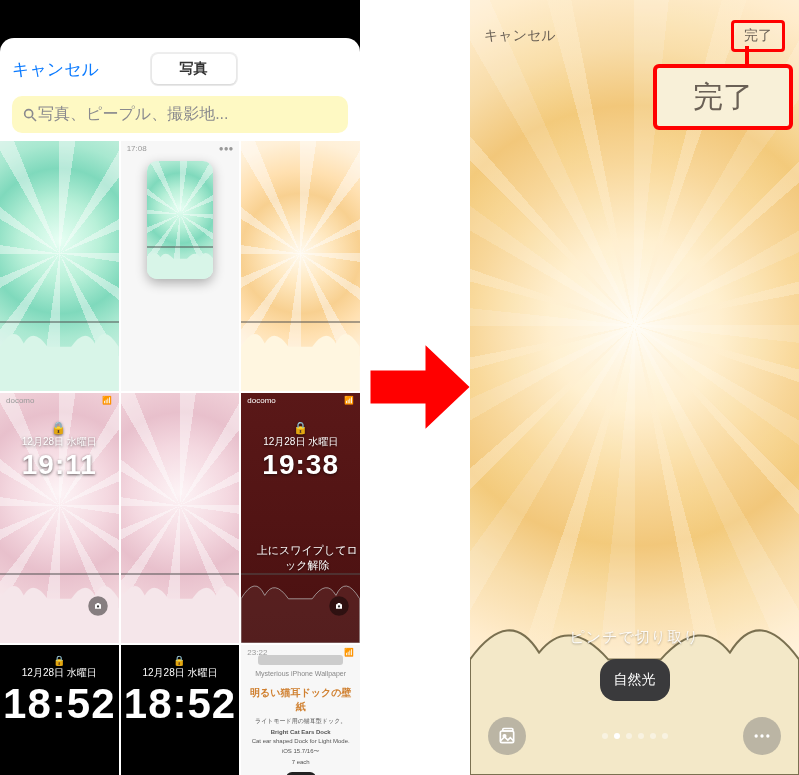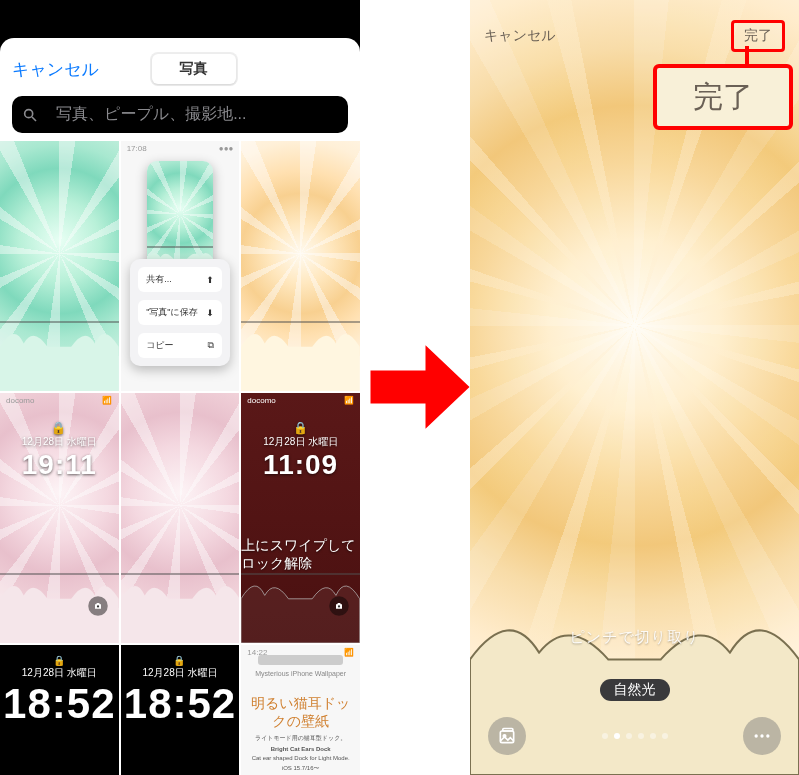--- a/index.html
+++ b/index.html
@@ -38,22 +38,22 @@
     display:flex; gap:0;
     background:#eee; border-radius:8px; padding:2px;
     margin-left:auto; margin-right:auto;
   }
   .seg-item {
     font-size:14px; padding:6px 28px; border-radius:6px; color:#333;
   }
   .seg-item.active { background:#fff; font-weight:600; box-shadow:0 1px 2px rgba(0,0,0,.1);}
   .search-bar {
     margin: 0 12px 8px 12px;
-    background:#000000; border-radius:10px;
-    display:flex; align-items:center; padding:8px 10px; gap:18px;
+    background:#fef9c3; border-radius:10px;
+    display:flex; align-items:center; padding:8px 10px; gap:0;
     color:#8a8a8e; font-size:16px;
   }
   .search-icon { width:16px; height:16px; }
   .photo-grid {
     flex:1; display:grid;
     grid-template-columns: repeat(3, 1fr);
     grid-auto-rows: 250px;
     gap:2px;
   }
   .thumb { position:relative; overflow:hidden; }
@@ -110,21 +110,21 @@
     background:#fff; border-radius:6px; padding:6px 8px;}
   .mini-prev {
     position:absolute; left:22%; right:22%; top:8%; bottom:45%;
     border-radius:10px; overflow:hidden; box-shadow:0 4px 12px rgba(0,0,0,.3);
   }
   .page-thumb {
     position:absolute; inset:0; padding:8px 6px;
     display:flex; flex-direction:column; gap:3px; font-size:6px; color:#555;
     align-items:center; text-align:center;
   }
-  .page-thumb .ttl { color:#d08030; font-size:14px; font-weight:400; margin-top:15px;}
+  .page-thumb .ttl { color:#d08030; font-size:10px; font-weight:700; margin-top:6px;}
   .page-thumb .bar { width:80%; height:16px; background:#e8dcc8; border-radius:3px; margin-top:2px;}
 
   
   .big-arrow {
     position:absolute;
     left: 365px; top: 332px;
     width: 110px; height: 110px;
   }
 
   
@@ -183,21 +183,21 @@
     position:absolute; left:0; right:0; top:628px;
     text-align:center; font-size:15px;
     color:rgba(255,255,255,.9);
     text-shadow:0 1px 2px rgba(0,0,0,.3);
     letter-spacing:1px;
   }
   .filter-chip {
     position:absolute; left:50%; transform:translateX(-50%);
     bottom:74px;
     background:#3a3a3c; color:#fff; font-size:14px;
-    padding:2px 14px; border-radius:16px;
+    padding:12px 14px; border-radius:16px;
   }
   .editor-bottom {
     position:absolute; left:18px; right:18px; bottom:20px;
     display:flex; align-items:center; justify-content:space-between;
   }
   .circ-btn {
     width:38px; height:38px; border-radius:50%;
     background:rgba(120,120,120,.45);
     display:flex; align-items:center; justify-content:center;
   }
@@ -205,22 +205,22 @@
   .dot { width:6px; height:6px; border-radius:50%; background:rgba(255,255,255,.45); }
   .dot.on { background:#fff; }
   .camera-badge {
     position:absolute; right:10px; bottom:76px;
     width:26px;height:26px;border-radius:50%;
     background:rgba(0,0,0,.45);
     display:flex;align-items:center;justify-content:center;
   }
   .thumb .camera-badge { bottom:24px; right:8px; transform:scale(.75); }
   .swipe-note {
-    position:absolute; left:0; right:0; bottom:28%;
-    font-size:14px; color:#fff;
+    position:absolute; left:13px; right:0; bottom:28%;
+    text-align:center; font-size:11px; color:#fff;
     text-shadow:0 1px 2px rgba(0,0,0,.6);
   }
 </style>
 </head>
 <body>
 
 <div class="phone-left">
   <div class="notch-bar"></div>
   <div class="picker-sheet">
     <div class="picker-header">
@@ -255,34 +255,20 @@
             <span>●●●</span>
           </div>
         <div class="mini-prev">
             <div class="kaleido green"></div>
             <div class="cat-dock">
               <svg viewBox="0 0 100 40" preserveAspectRatio="none">
                 <path class="fill-g" d="M0,14 Q12,0 20,12 Q28,2 40,14 L60,14 Q72,2 80,12 Q88,0 100,14 L100,40 L0,40 Z"></path>
               </svg>
             </div>
           </div>
-        <div class="mini-sheet">
-          <div class="row">
-              <span>共有...</span>
-              <span>⬆</span>
-            </div>
-          <div class="row">
-              <span>"写真"に保存</span>
-              <span>⬇</span>
-            </div>
-          <div class="row">
-              <span>コピー</span>
-              <span>⧉</span>
-            </div>
-        </div>
       </div>
       <div class="thumb sel">
         <div class="kaleido cream"></div>
         <div class="cat-dock">
             <svg viewBox="0 0 100 40" preserveAspectRatio="none">
               <path class="fill-c" d="M0,14 Q12,0 20,12 Q28,2 40,14 L60,14 Q72,2 80,12 Q88,0 100,14 L100,40 L0,40 Z"></path>
             </svg>
           </div>
       </div>
 
@@ -319,21 +305,21 @@
       </div>
       <div class="thumb">
         <div class="kaleido maroon"></div>
         <div class="status-top" style="color:#fff">
             <span>docomo</span>
             <span>📶</span>
           </div>
         <div class="lock-over lock-small">
           <div style="font-size:12px">🔒</div>
           <div class="lock-date">12月28日 水曜日</div>
-          <div class="lock-time">11:09</div>
+          <div class="lock-time">19:38</div>
         </div>
         <div class="cat-dock">
             <svg viewBox="0 0 100 40" preserveAspectRatio="none">
               <path class="fill-m" d="M0,14 Q12,0 20,12 Q28,2 40,14 L60,14 Q72,2 80,12 Q88,0 100,14 L100,40 L0,40 Z" stroke="#bbb" stroke-width=".5"></path>
             </svg>
           </div>
         <div class="swipe-note">上にスワイプしてロック解除</div>
         <div class="camera-badge">
             <svg width="12" height="12" viewBox="0 0 24 24" fill="#fff">
               <path d="M4 7h3l2-3h6l2 3h3v12H4z"></path>
@@ -354,21 +340,21 @@
         <div class="kaleido black"></div>
         <div class="lock-over" style="padding-top:10px">
           <div style="font-size:10px">🔒</div>
           <div class="lock-date">12月28日 水曜日</div>
           <div class="lock-time">18:52</div>
         </div>
       </div>
       <div class="thumb">
         <div class="kaleido white"></div>
         <div class="status-top">
-            <span>14:22</span>
+            <span>23:22</span>
             <span>📶</span>
           </div>
         <div class="page-thumb">
           <div class="bar" style="background:#ccc;height:10px"></div>
           <div style="color:#888;font-size:7px;margin-top:2px">Mysterious iPhone Wallpaper</div>
           <div class="ttl">明るい猫耳ドックの壁紙</div>
           <div>ライトモード用の猫耳型ドック。</div>
           <div style="font-weight:600">Bright Cat Ears Dock</div>
           <div>Cat ear shaped Dock for Light Mode.</div>
           <div>iOS 15.7/16〜</div>

